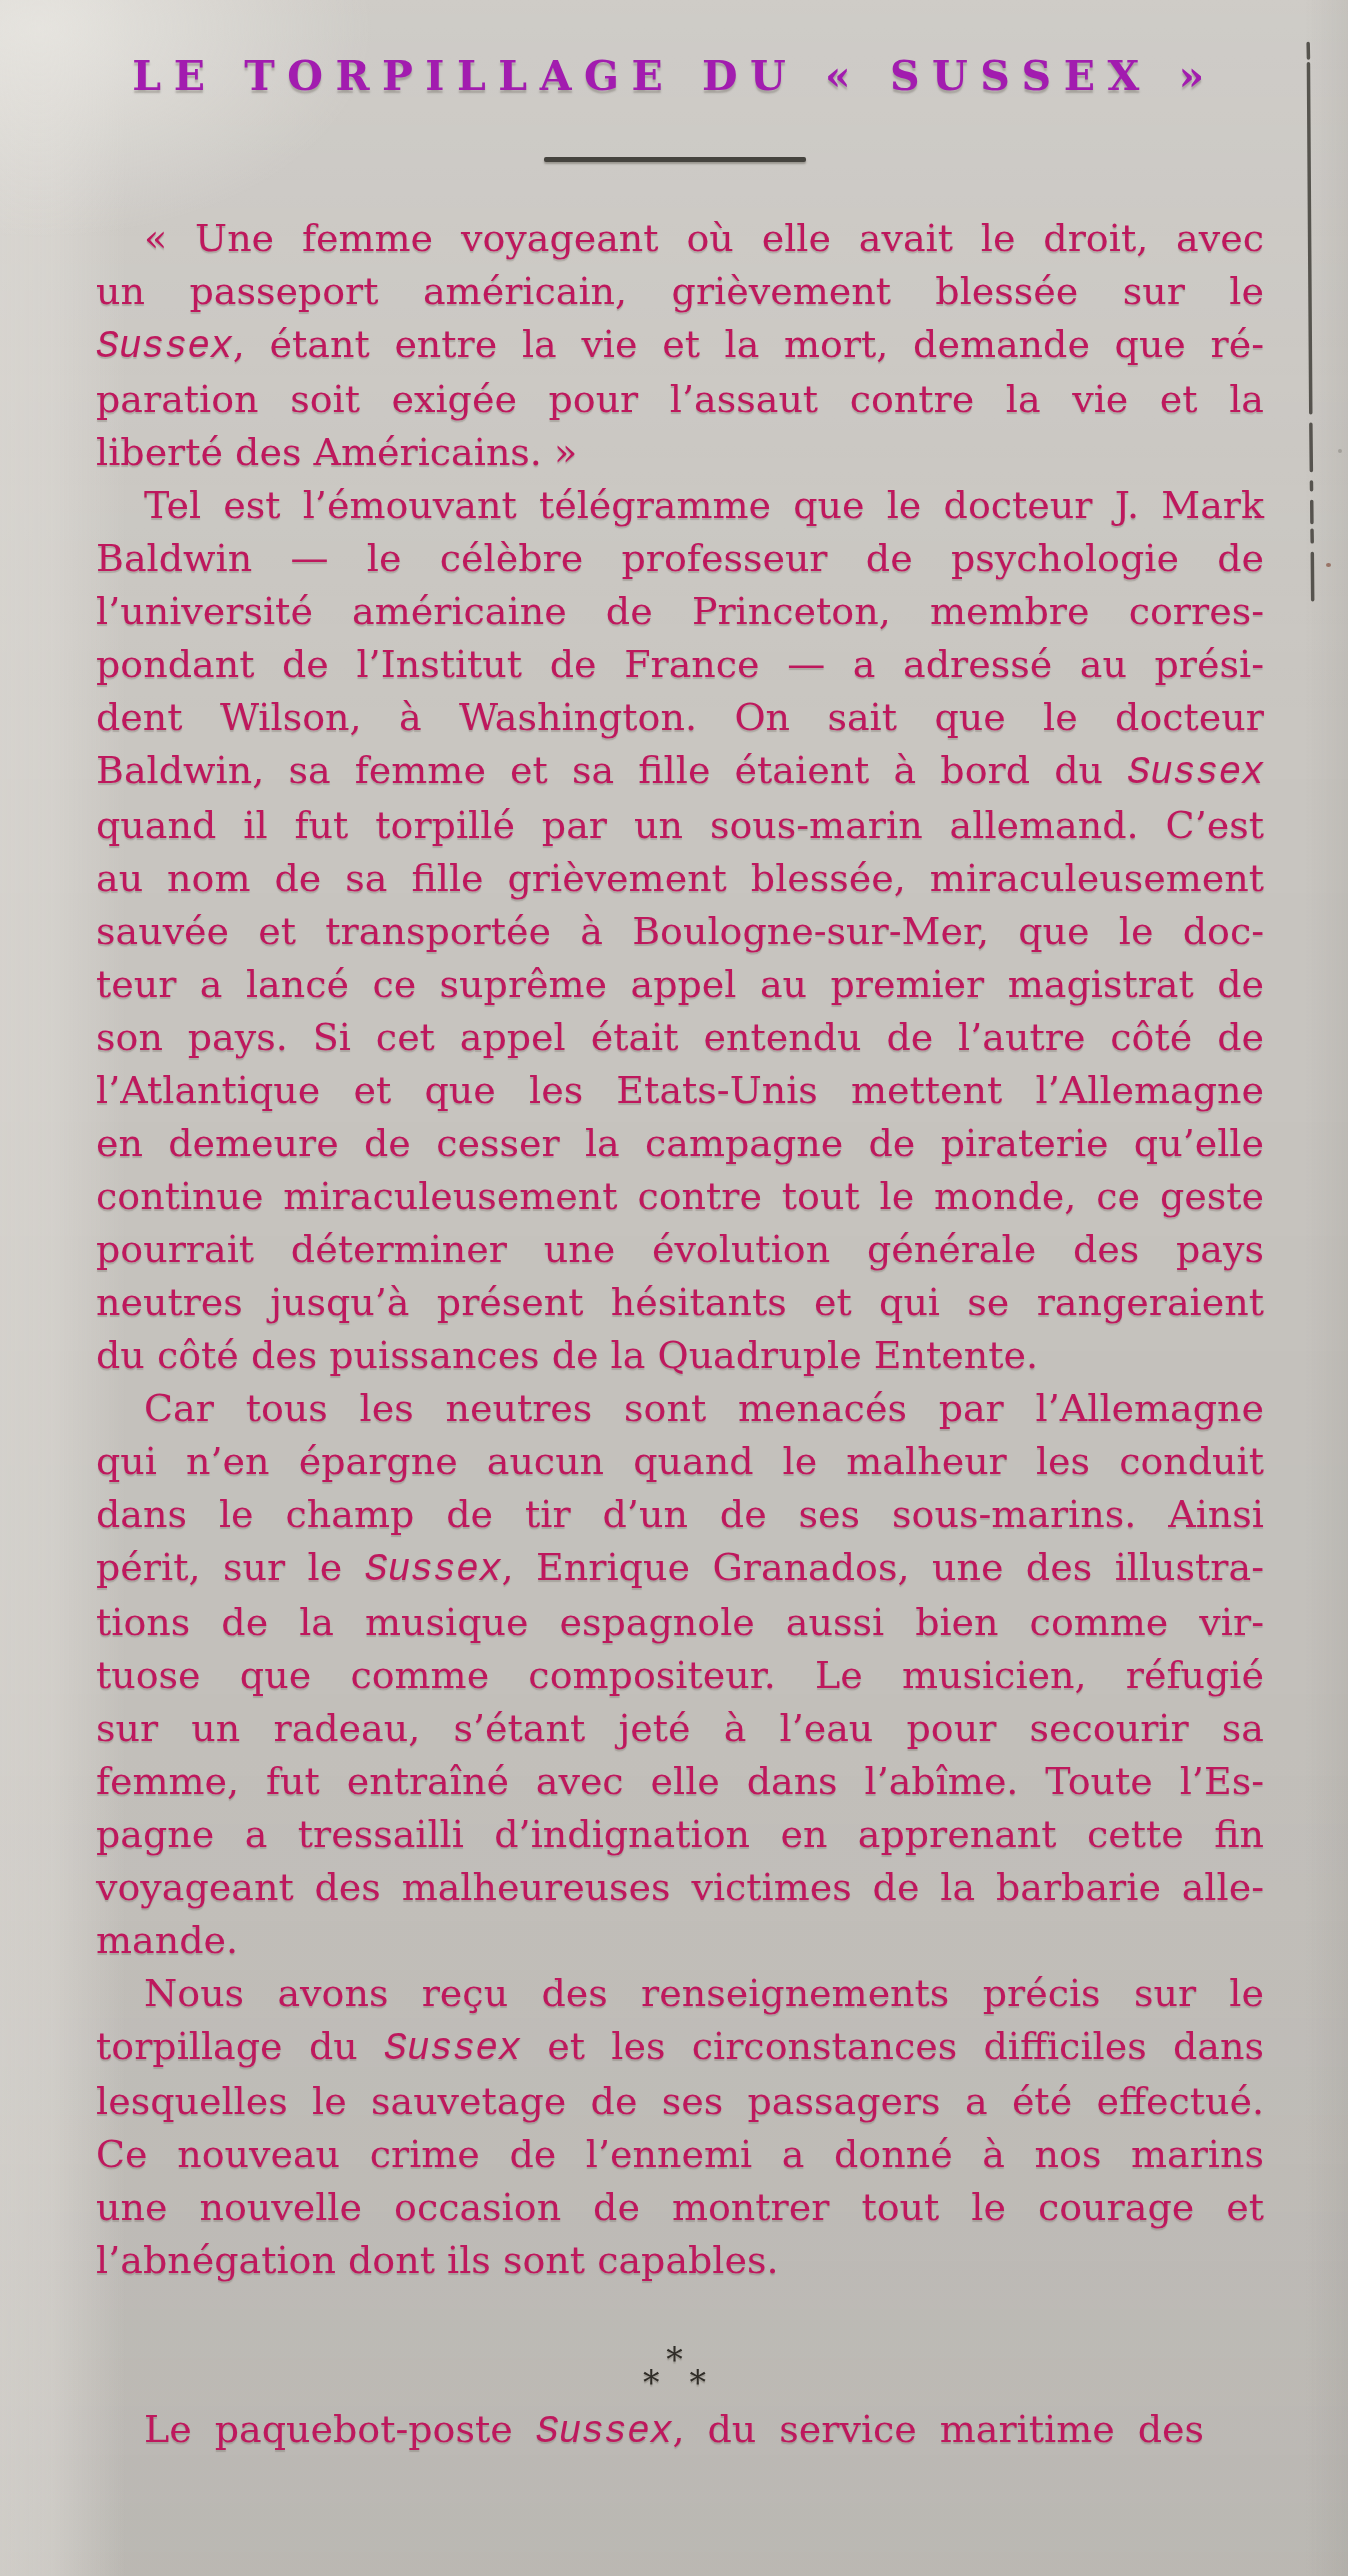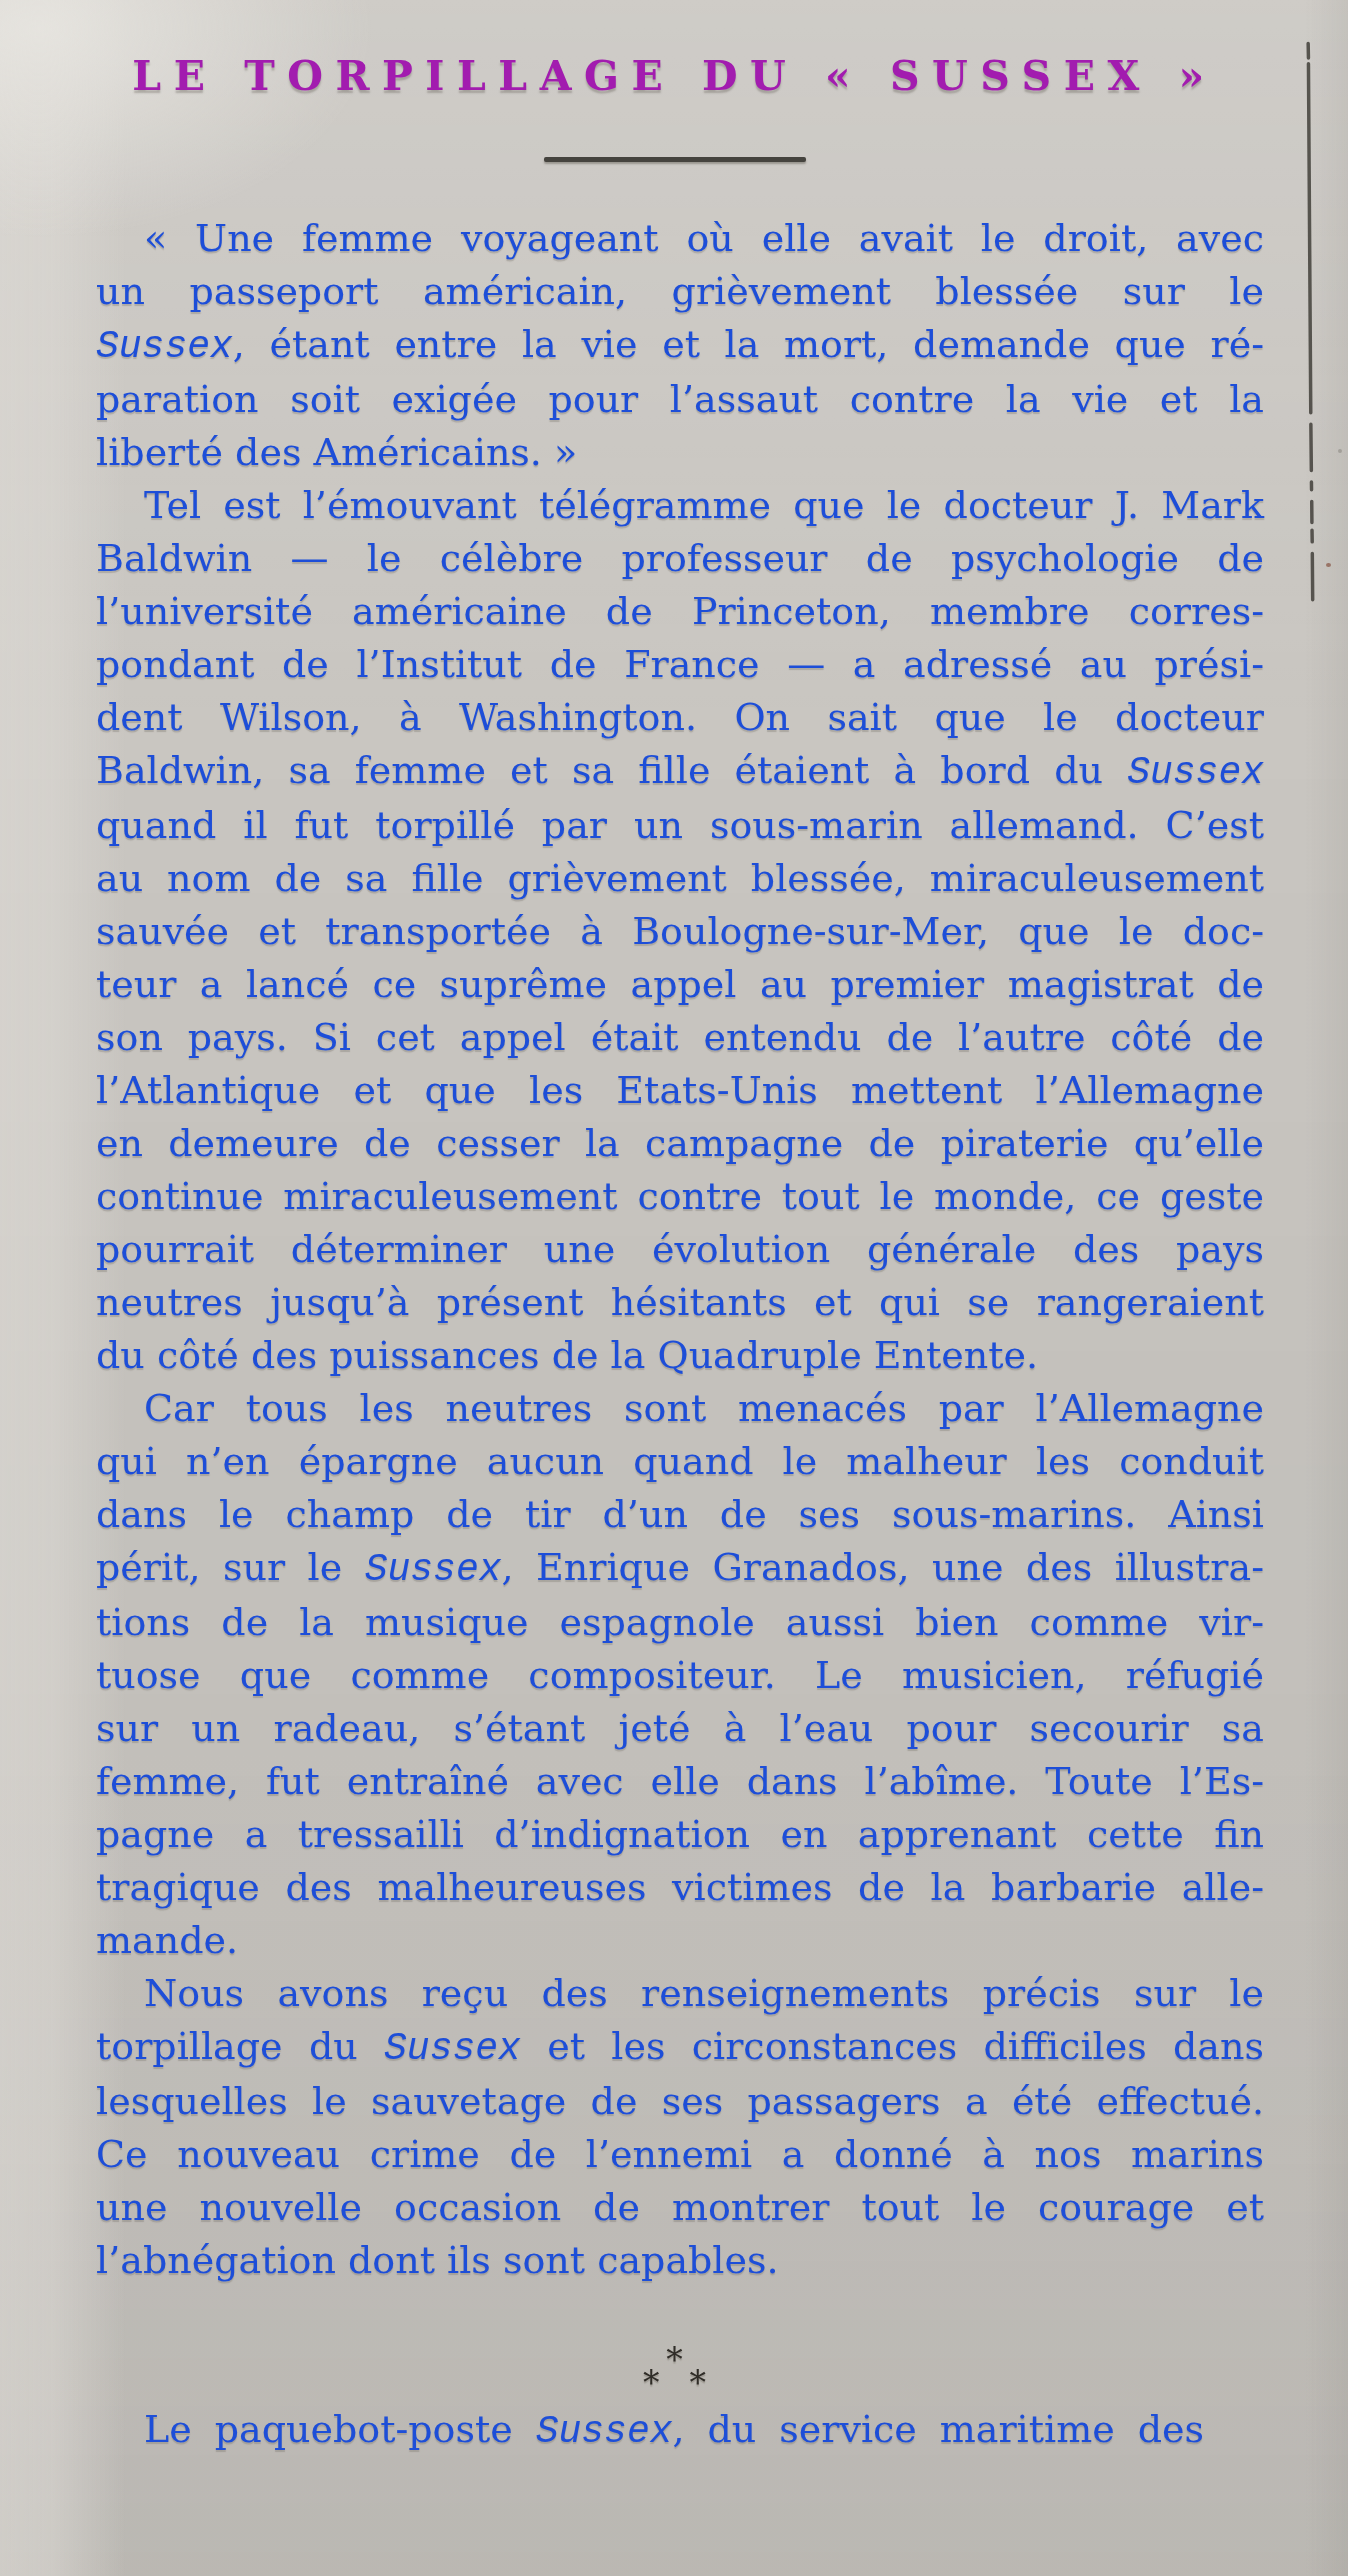--- a/index.html
+++ b/index.html
@@ -37,21 +37,21 @@
     margin: 60px auto 0 auto;
     background: #45433e;
     border-radius: 1.9px;
     box-shadow: 0 1.9px 1.9px rgba(90,86,78,0.45);
   }
 
   .article-body {
     margin: 50px 85px 0 96px;
     font-size: 38px;
     line-height: 53px;
-    color: #1d4ed8;
+    color: #be185d;
     text-shadow: 0 1.9px 1px rgba(118,113,103,0.35);
   }
 
   .article-foot {
     margin-top: 4px;
   }
 
   .paragraph { margin: 0; }
 
   .line { text-align: left; }
@@ -116,21 +116,21 @@
       <div class="paragraph">
         <div class="line j indent"><span>Car tous les neutres sont menacés par l’Allemagne</span></div>
         <div class="line j"><span>qui n’en épargne aucun quand le malheur les conduit</span></div>
         <div class="line j"><span>dans le champ de tir d’un de ses sous-marins. Ainsi</span></div>
         <div class="line j"><span>périt, sur le </span><span class="italic">Sussex</span><span>, Enrique Granados, une des illustra-</span></div>
         <div class="line j"><span>tions de la musique espagnole aussi bien comme vir-</span></div>
         <div class="line j"><span>tuose que comme compositeur. Le musicien, réfugié</span></div>
         <div class="line j"><span>sur un radeau, s’étant jeté à l’eau pour secourir sa</span></div>
         <div class="line j"><span>femme, fut entraîné avec elle dans l’abîme. Toute l’Es-</span></div>
         <div class="line j"><span>pagne a tressailli d’indignation en apprenant cette fin</span></div>
-        <div class="line j"><span>tragique des malheureuses victimes de la barbarie alle-</span></div>
+        <div class="line j"><span>voyageant des malheureuses victimes de la barbarie alle-</span></div>
         <div class="line"><span>mande.</span></div>
       </div>
       <div class="paragraph">
         <div class="line j indent"><span>Nous avons reçu des renseignements précis sur le</span></div>
         <div class="line j"><span>torpillage du </span><span class="italic">Sussex</span><span> et les circonstances difficiles dans</span></div>
         <div class="line j"><span>lesquelles le sauvetage de ses passagers a été effectué.</span></div>
         <div class="line j"><span>Ce nouveau crime de l’ennemi a donné à nos marins</span></div>
         <div class="line j"><span>une nouvelle occasion de montrer tout le courage et</span></div>
         <div class="line"><span>l’abnégation dont ils sont capables.</span></div>
       </div>

